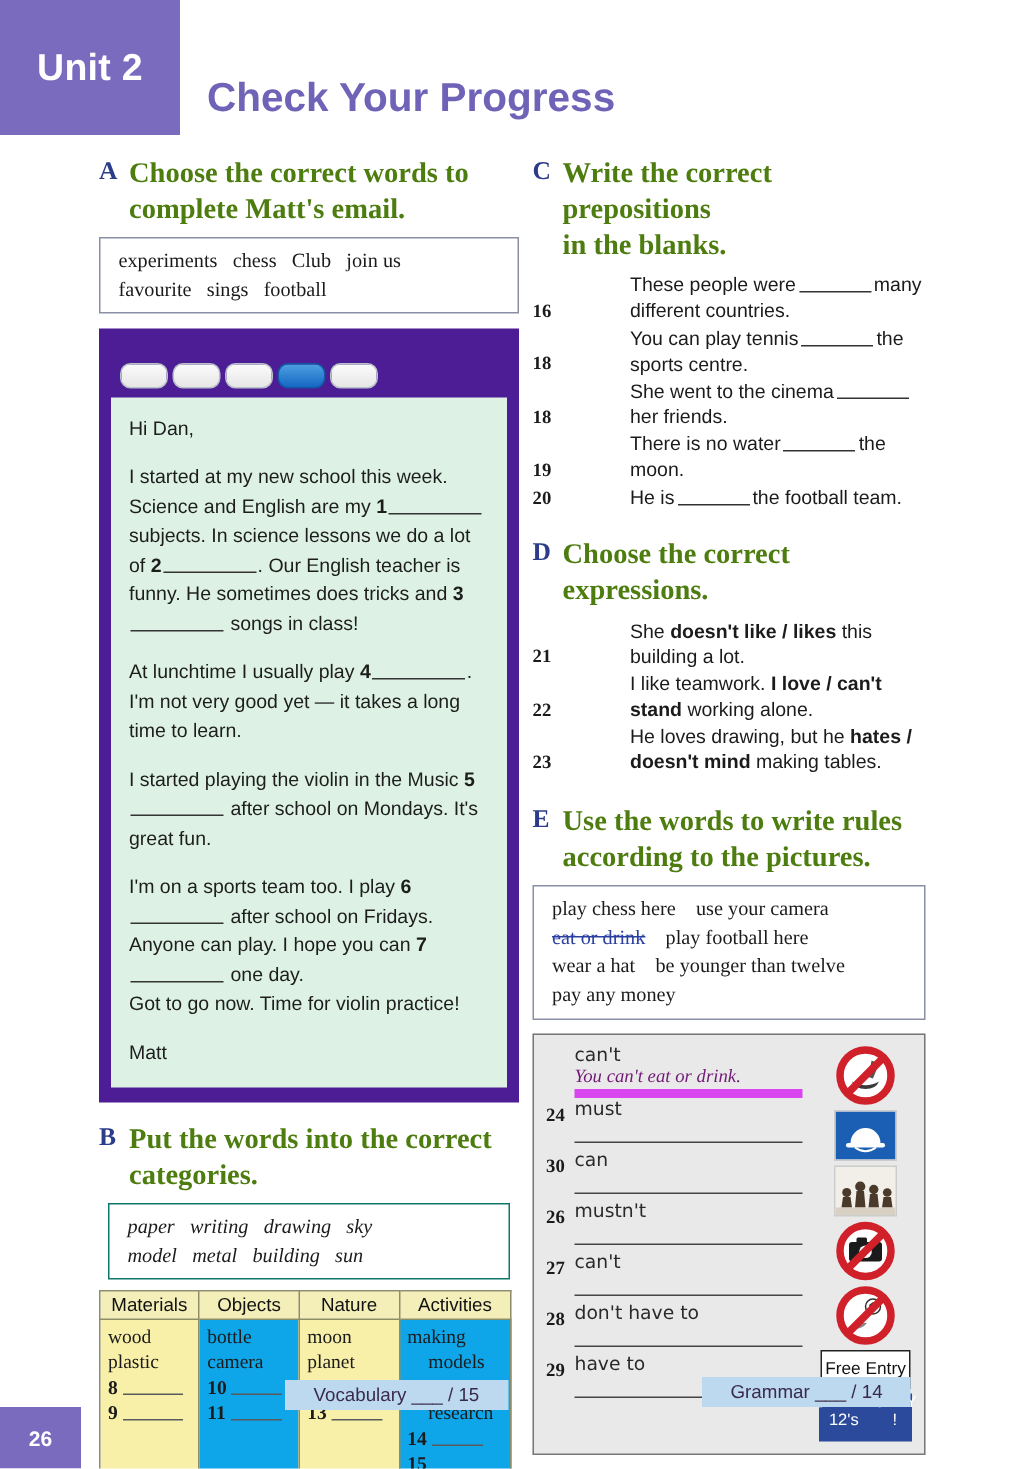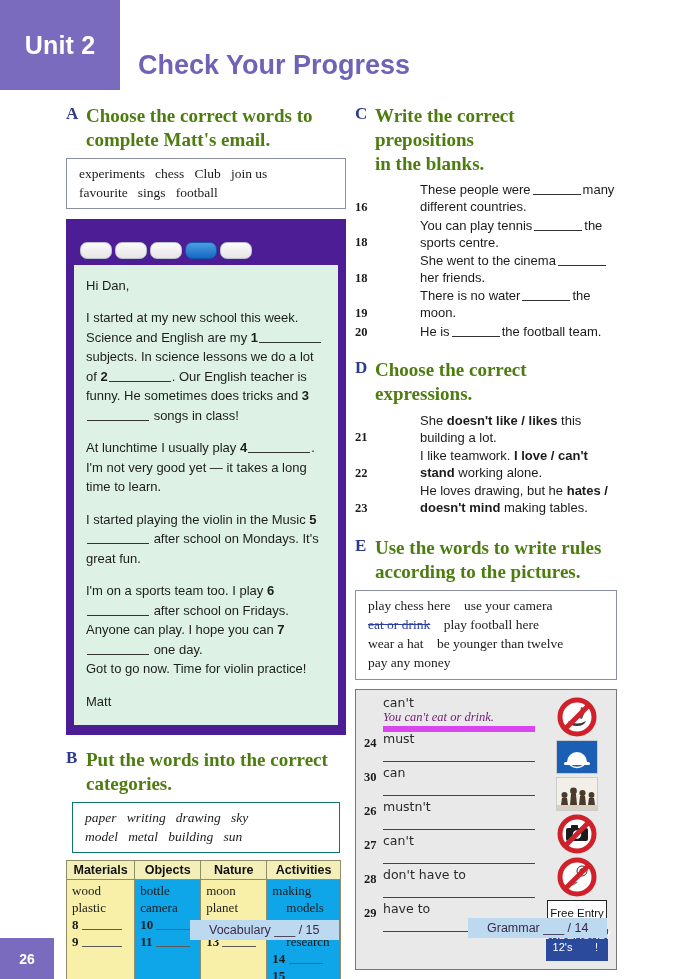--- a/index.html
+++ b/index.html
@@ -86,21 +86,21 @@
   .bnum{font-weight:bold;}
 
   
   table.cat{
     border-collapse:collapse;width:275px;margin-top:7px;
     font-family:"Liberation Serif",serif;
   }
   table.cat th{
     border:1px solid #8d8d6a;background:#f4efb9;
     font-family:"Liberation Sans",sans-serif;
-    font-size:12.5px;font-weight:bold;color:#111;
+    font-size:12.5px;font-weight:normal;color:#111;
     padding:2px 4px;text-align:center;
   }
   table.cat td{
     border:1px solid #8d8d6a;
     vertical-align:top;padding:3px 5px 7px 5px;
     font-size:13px;line-height:1.3;color:#1b1b1b;
     height:110px;
   }
   table.cat td.deep{background:#f8f0a8;}
   table.cat td.pale{background:#0ea5e9;}

